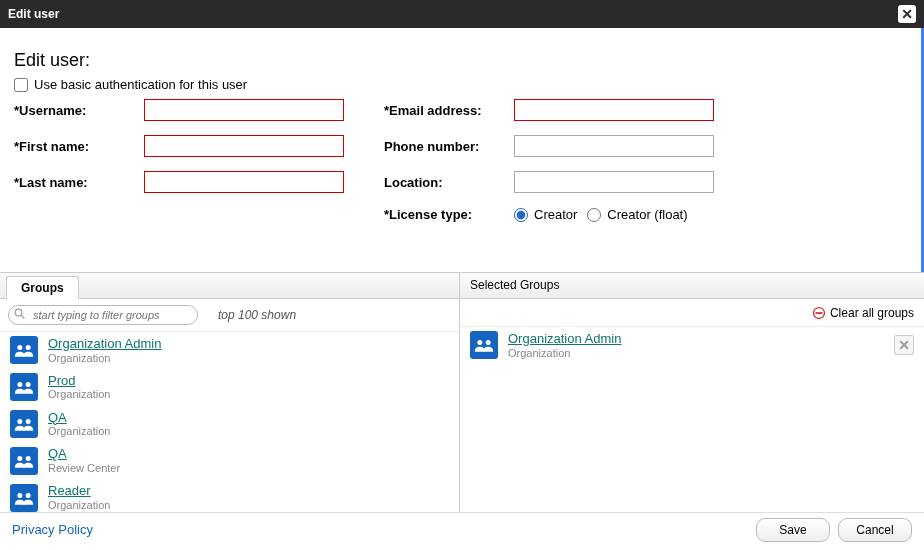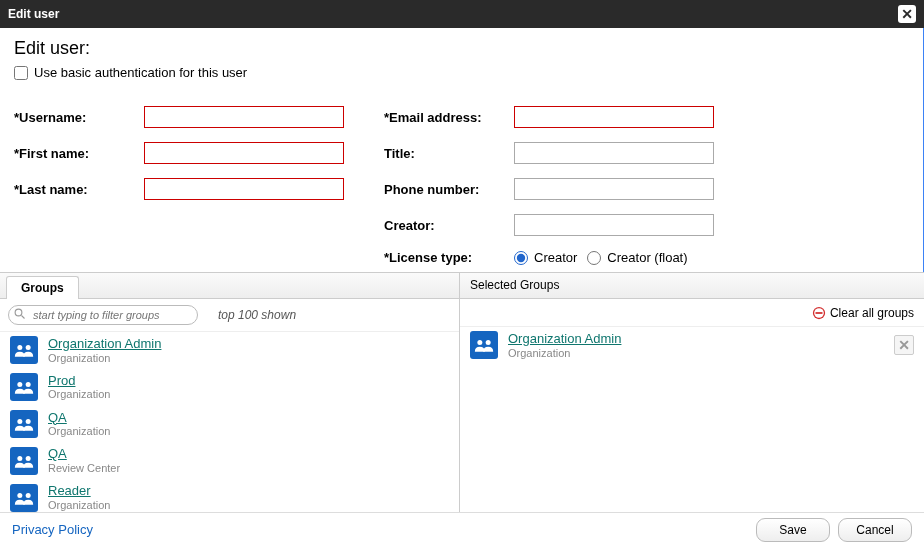--- a/index.html
+++ b/index.html
@@ -1,23 +1,23 @@
 <!DOCTYPE html>
 <html><head>
   <meta charset="utf-8">
   <style>
     * { box-sizing: border-box; margin: 0; padding: 0; }
     body { font-family: Arial, Helvetica, sans-serif; font-size: 13px; color: #000; background: #fff; width: 924px; height: 550px; overflow: hidden; position: relative; }
     
     .titlebar { background: #2a2a2a; color: #fff; height: 28px; display: flex; align-items: center; padding: 0 8px; font-size: 12px; font-weight: bold; justify-content: space-between; }
     .close-btn { width: 18px; height: 18px; background: #fff; border-radius: 3px; color: #2a2a2a; display: flex; align-items: center; justify-content: center; font-weight: bold; cursor: pointer; font-size: 14px; line-height: 1; }
     
-    .form-area { padding: 10px 14px 0 14px; height: 244px; overflow-y: auto; position: relative; border-right: 1px solid #3b82f6; }
+    .form-area { padding: 22px 14px 0 14px; height: 244px; overflow-y: auto; position: relative; border-right: 3px solid #3b82f6; }
     .form-title { font-size: 18px; font-weight: normal; margin-bottom: 6px; }
-    .auth-row { display: flex; align-items: center; gap: 6px; margin-bottom: 26px; }
+    .auth-row { display: flex; align-items: center; gap: 6px; margin-bottom: 7px; }
     .auth-row input[type="checkbox"] { width: 14px; height: 14px; cursor: pointer; }
     
     .form-grid { display: flex; gap: 40px; }
     .form-col { display: flex; flex-direction: column; gap: 14px; }
     .field-row { display: flex; align-items: center; }
     .field-label { width: 130px; font-weight: bold; font-size: 13px; }
     .field-input { width: 200px; height: 22px; border: 1px solid #aaa; padding: 2px 4px; font-size: 13px; }
     .field-input.required { border: 1px solid #c00; }
     
     .radio-group { display: flex; flex-direction: row; gap: 10px; }
@@ -89,29 +89,25 @@
         <input class="field-input required" value="" style="">
       </div>
     </div>
 
     <div class="form-col">
       <div class="field-row">
         <div class="field-label">*Email address:</div>
         <input class="field-input required" value="" style="">
       </div>
       <div class="field-row">
-        <div class="field-label">Title:</div>
-        <input class="field-input" value="" style="">
-      </div>
-      <div class="field-row">
         <div class="field-label">Phone number:</div>
         <input class="field-input" value="" style="">
       </div>
       <div class="field-row">
-        <div class="field-label">Creator:</div>
+        <div class="field-label">Location:</div>
         <input class="field-input" value="" style="">
       </div>
       <div class="field-row" style="align-items: flex-start;">
         <div class="field-label">*License type:</div>
         <div class="radio-group">
           <label class="radio-row">
             <input type="radio" name="license" checked="" style="">
             <span>Creator</span>
           </label>
           <label class="radio-row">

